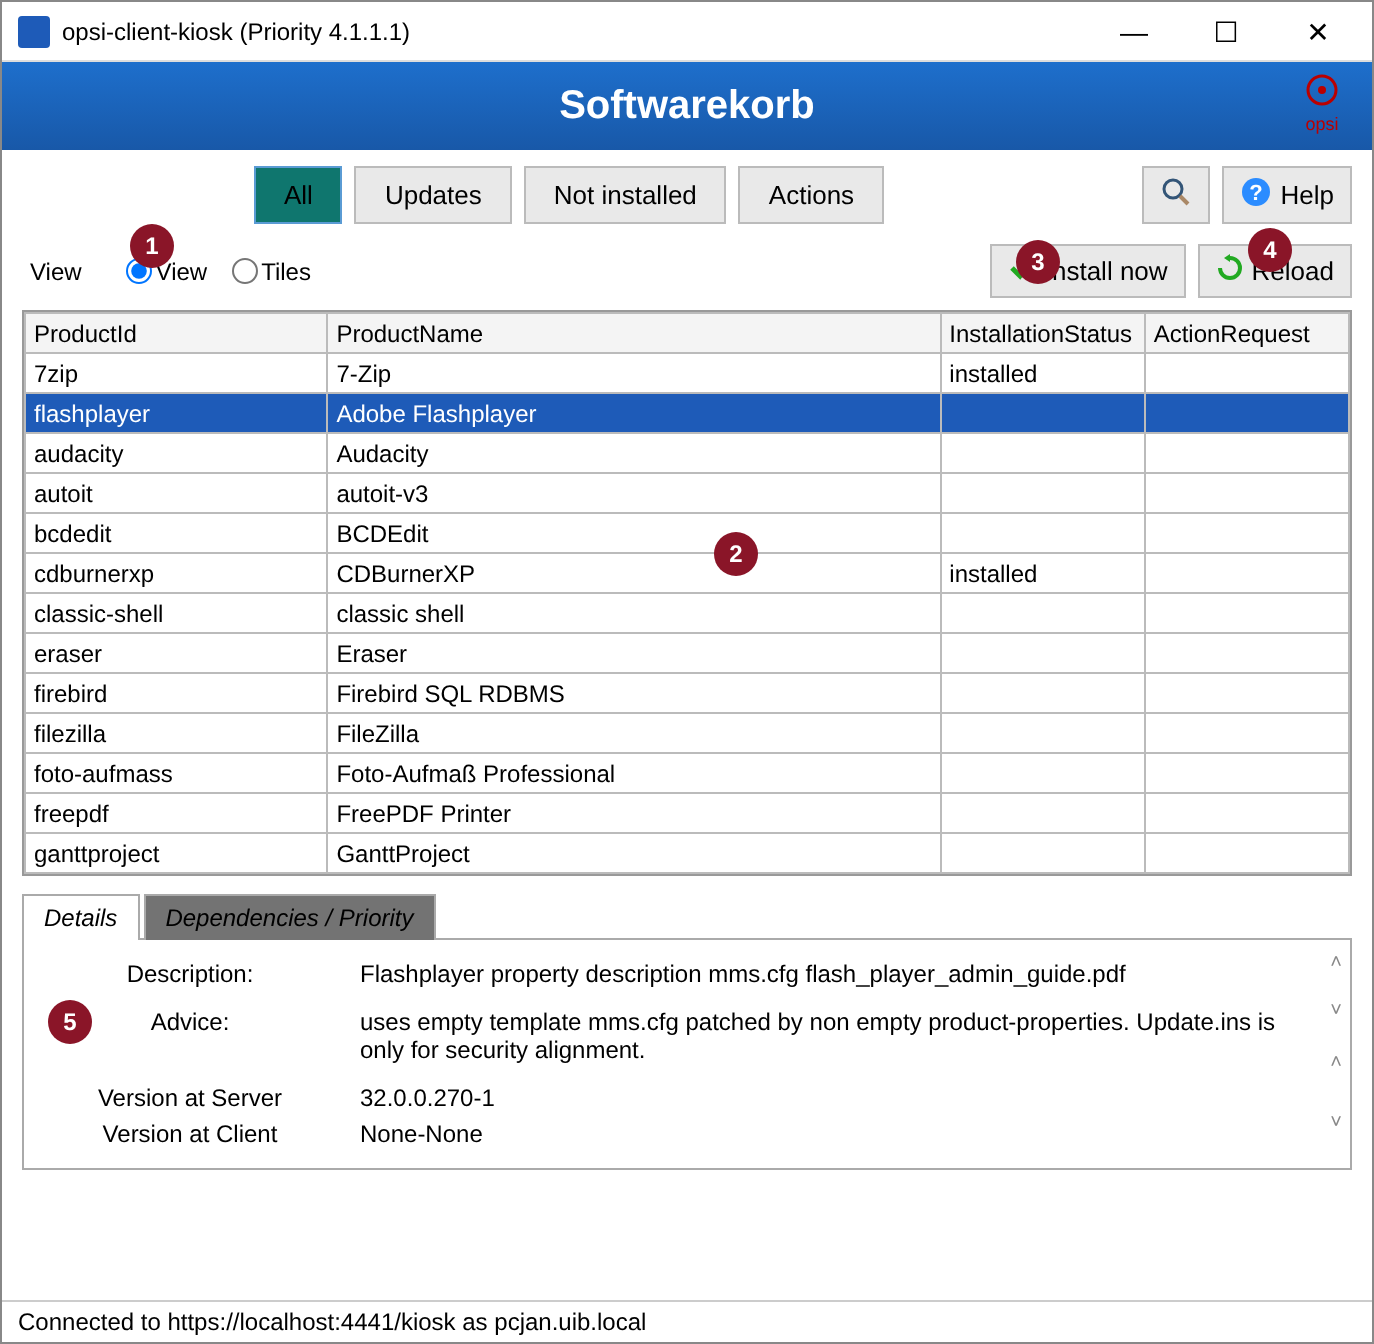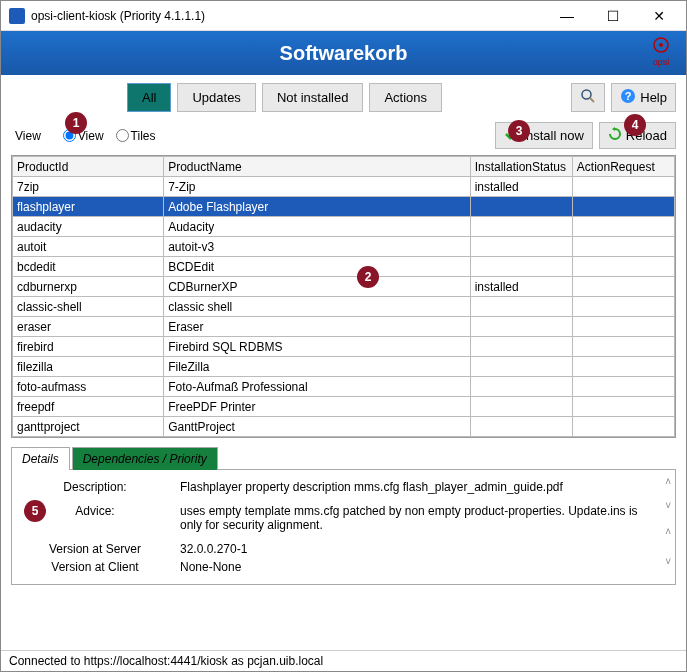--- a/index.html
+++ b/index.html
@@ -23,21 +23,21 @@
 .view-row { display: flex; align-items: center; gap: 4px; }
 .radio { display: flex; align-items: center; gap: 2px; margin-right: 8px; }
 .toolbar2 .spacer { flex: 1; }
 .table-wrap { margin: 0 10px; border: 1px solid #999; overflow: hidden; }
 table { width: 100%; border-collapse: collapse; table-layout: fixed; }
 th, td { border: 1px solid #bbb; padding: 2px 4px; font-size: 12px; text-align: left; height: 20px; white-space: nowrap; overflow: hidden; }
 th { background: #f4f4f4; font-weight: normal; }
 tr.sel td { background: #1e5bb8; color: #fff; }
 col.c1 { width: 148px; } col.c2 { width: 300px; } col.c3 { width: 100px; } col.c4 { width: 100px; }
 .tabs { margin: 8px 10px 0 10px; display: flex; border-bottom: 1px solid #aaa; font-style: italic; }
-.tab { padding: 4px 10px; border: 1px solid #aaa; border-bottom: none; background: #15803d; margin-right: 2px; font-size: 12px; position: relative; top: 1px; }
+.tab { padding: 4px 10px; border: 1px solid #aaa; border-bottom: none; background: #737373; margin-right: 2px; font-size: 12px; position: relative; top: 1px; }
 .tab.active { background: #fff; }
 .details { margin: 0 10px; border: 1px solid #aaa; border-top: none; padding: 10px 8px 10px 8px; position: relative; }
 .drow { display: flex; margin-bottom: 10px; }
 .dlbl { width: 160px; text-align: center; padding-right: 10px; font-size: 12px; }
 .dval { flex: 1; font-size: 12px; padding-right: 20px; }
 .scrarr { position: absolute; right: 4px; color: #888; font-size: 10px; }
 .status { padding: 3px 8px; font-size: 12px; border-top: 1px solid #ccc; }
 .annot { position: absolute; width: 22px; height: 22px; background: #8a1528; color: #fff; border-radius: 50%; display: flex; align-items: center; justify-content: center; font-size: 12px; font-weight: bold; z-index: 10; }
 .rel { position: relative; }
 </style>

